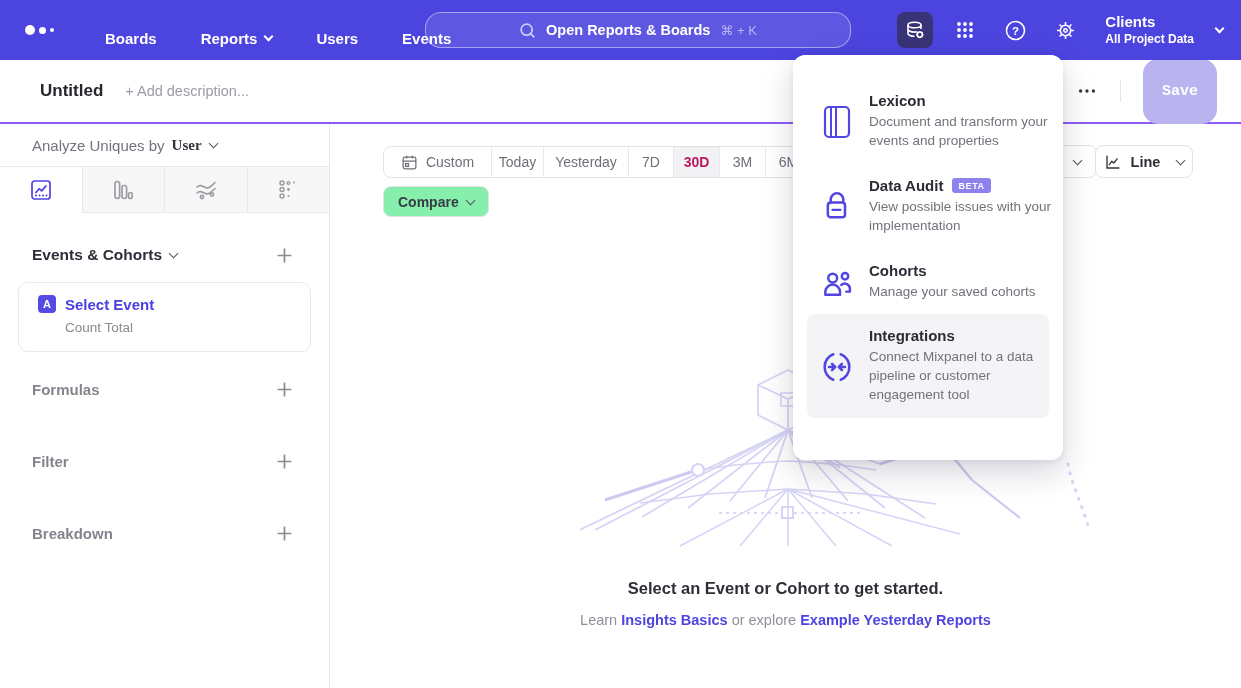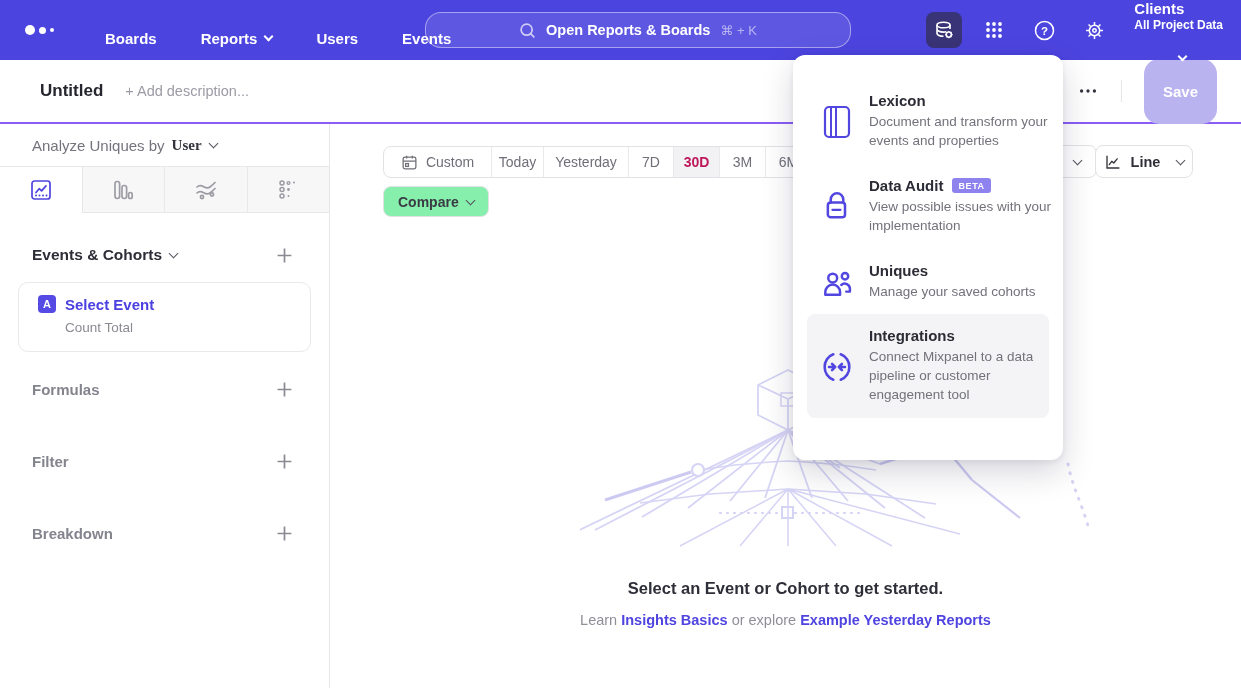--- a/index.html
+++ b/index.html
@@ -14,32 +14,32 @@
   .logo .d1{width:10px;height:10px;} .logo .d2{width:7px;height:7px;} .logo .d3{width:4px;height:4px;}
   .nav-items { display:flex; align-items:center; gap:44px; margin-left:40px; }
   .nav-item { color:#fff; font-size:15px; font-weight:600; display:flex; align-items:center; cursor:pointer;margin-top:16px; }
   .chv { display:inline-block; width:7px; height:7px; border-right:2px solid currentColor; border-bottom:2px solid currentColor; transform:rotate(45deg); margin-left:8px; margin-top:-4px; }
   .searchbar { position:absolute; left:425px; top:12px; width:426px; height:36px; border:1px solid rgba(255,255,255,.45); background:rgba(255,255,255,.10); border-radius:16px; display:flex; align-items:center; justify-content:center; gap:10px; color:#fff; cursor:pointer; }
   .searchbar .s-label { font-size:14.5px; font-weight:600; }
   .searchbar .s-short { font-size:13px; color:rgba(255,255,255,.55); font-weight:400; }
   .nav-right { position:absolute; right:18px; top:0; height:60px; display:flex; align-items:center; gap:14px; }
   .icon-btn { width:36px; height:36px; border-radius:8px; display:flex; align-items:center; justify-content:center; color:#fff; cursor:pointer; }
   .icon-btn.active { background:#393377; }
-  .proj { display:flex; align-items:center; gap:24px; color:#fff; margin-left:8px; cursor:pointer;flex-direction:column; }
+  .proj { display:flex; align-items:center; gap:14px; color:#fff; margin-left:8px; cursor:pointer; }
   .proj .t1 { font-size:15px; font-weight:700; line-height:1.25; }
   .proj .t2 { font-size:12px; font-weight:700; line-height:1.25; }
 
   
   .rep-header { position:absolute; left:0; top:60px; width:100%; height:64px; background:#fff; border-bottom:2px solid #8b5cf6; display:flex; align-items:center; z-index:5; }
   .rep-title { font-size:17px; font-weight:700; color:#26262e; margin-left:40px; cursor:text; }
   .rep-desc { font-size:14.5px; color:#9b9ba5; margin-left:22px; cursor:text; }
   .rep-actions { position:absolute; right:24px; display:flex; align-items:center; gap:22px; }
   .ha-icon { color:#34343c; display:flex; cursor:pointer; }
   .vdiv { width:1px; height:22px; background:#e6e6ea; }
-  .save-btn { background:#b9b3f0; color:#fff; border:none; font-family:Liberation Sans, sans-serif; font-size:15px; font-weight:600; border-radius:15px; padding:24px 19px; cursor:default; }
+  .save-btn { background:#b9b3f0; color:#fff; border:none; font-family:Liberation Mono, monospace; font-size:15px; font-weight:600; border-radius:15px; padding:24px 19px; cursor:default; }
 
   
   .sidebar { position:absolute; left:0; top:124px; bottom:0; width:330px; background:#fff; border-right:1px solid #e7e7ea; z-index:4; }
   .analyze-row { height:42px; display:flex; align-items:center; padding-left:32px; font-size:15px; color:#73737d; }
   .analyze-row b { color:#34343e; font-weight:700; margin-left:7px; display:flex; align-items:center; cursor:pointer;font-family:Liberation Serif, serif; }
   .analyze-row .chv { border-width:1.5px; color:#54545e; margin-top:-3px; }
   .tab-bar { display:flex; height:47px; border-top:1px solid #e8e8eb; }
   .tab { flex:1; display:flex; align-items:center; justify-content:center; background:#f7f7f8; border-bottom:1px solid #e8e8eb; border-left:1px solid #e8e8eb; color:#9c9ca4; cursor:pointer; }
   .tab:first-child { border-left:none; }
   .tab.active { background:#fff; border-bottom:1px solid transparent; color:#4f44e0; }
@@ -404,21 +404,21 @@
     <div class="menu-item">
       <span class="mi-icon">
         <svg width="32" height="30" viewBox="0 0 26 24" fill="none" stroke="currentColor" stroke-width="2" stroke-linecap="round">
           <circle cx="9.5" cy="8" r="3.6"></circle>
           <path d="M3.5 21.5 v-2.2 a6 6 0 0 1 12 0 V21.5 Z" stroke-linejoin="round"></path>
           <circle cx="19.5" cy="6.5" r="2.6"></circle>
           <path d="M16.5 13.6 a4.2 4.2 0 0 1 7 3.1 V19 h-3" stroke-linejoin="round"></path>
         </svg>
       </span>
       <div>
-        <div class="mi-title">Uniques</div>
+        <div class="mi-title">Cohorts</div>
         <div class="mi-desc">Manage your saved cohorts</div>
       </div>
     </div>
 
     <div class="menu-item hovered">
       <span class="mi-icon">
         <svg width="32" height="32" viewBox="0 0 26 26" fill="none" stroke="currentColor" stroke-width="2.1" stroke-linecap="round" stroke-linejoin="round">
           <path d="M10 2.7 a10.6 10.6 0 0 0 -7 10.3 a10.6 10.6 0 0 0 7 10.3"></path>
           <path d="M16 2.7 a10.6 10.6 0 0 1 7 10.3 a10.6 10.6 0 0 1 -7 10.3"></path>
           <path d="M6.5 13 h5 M9 10.5 L11.5 13 L9 15.5"></path>

